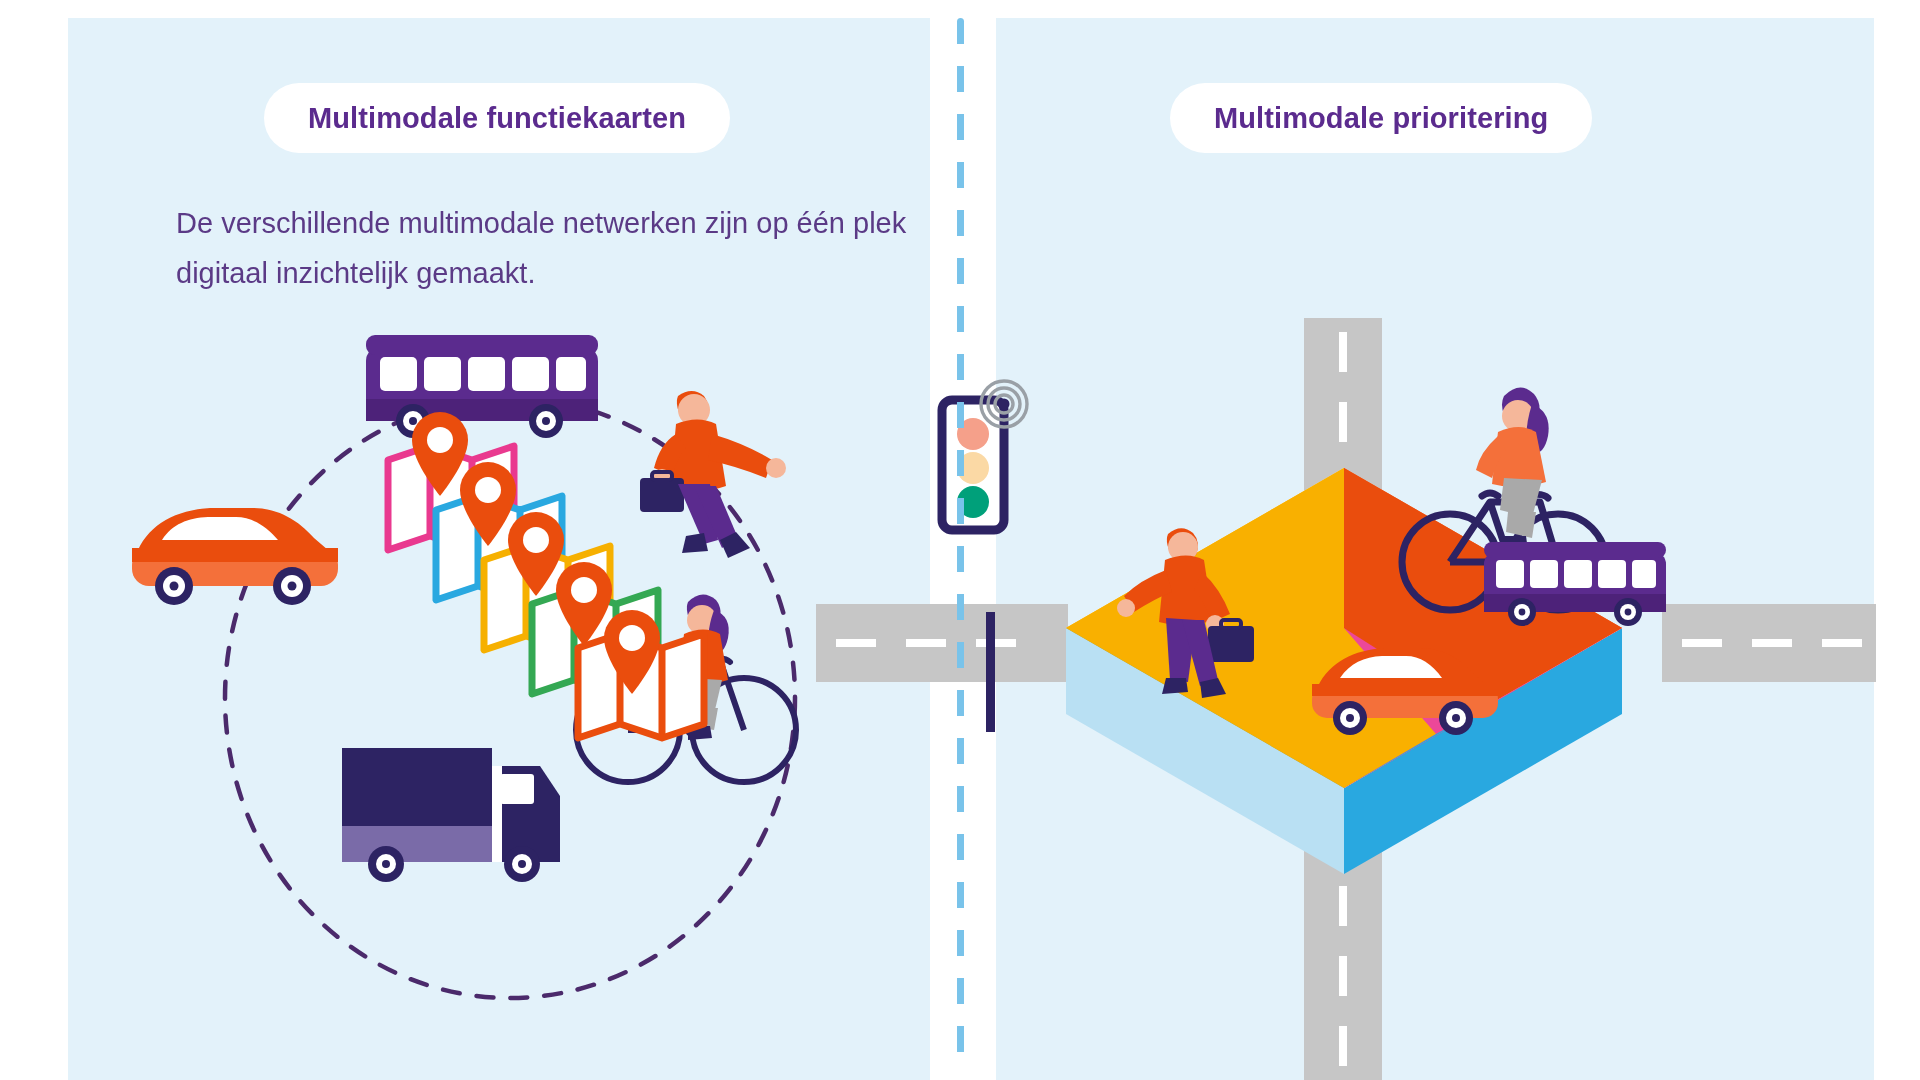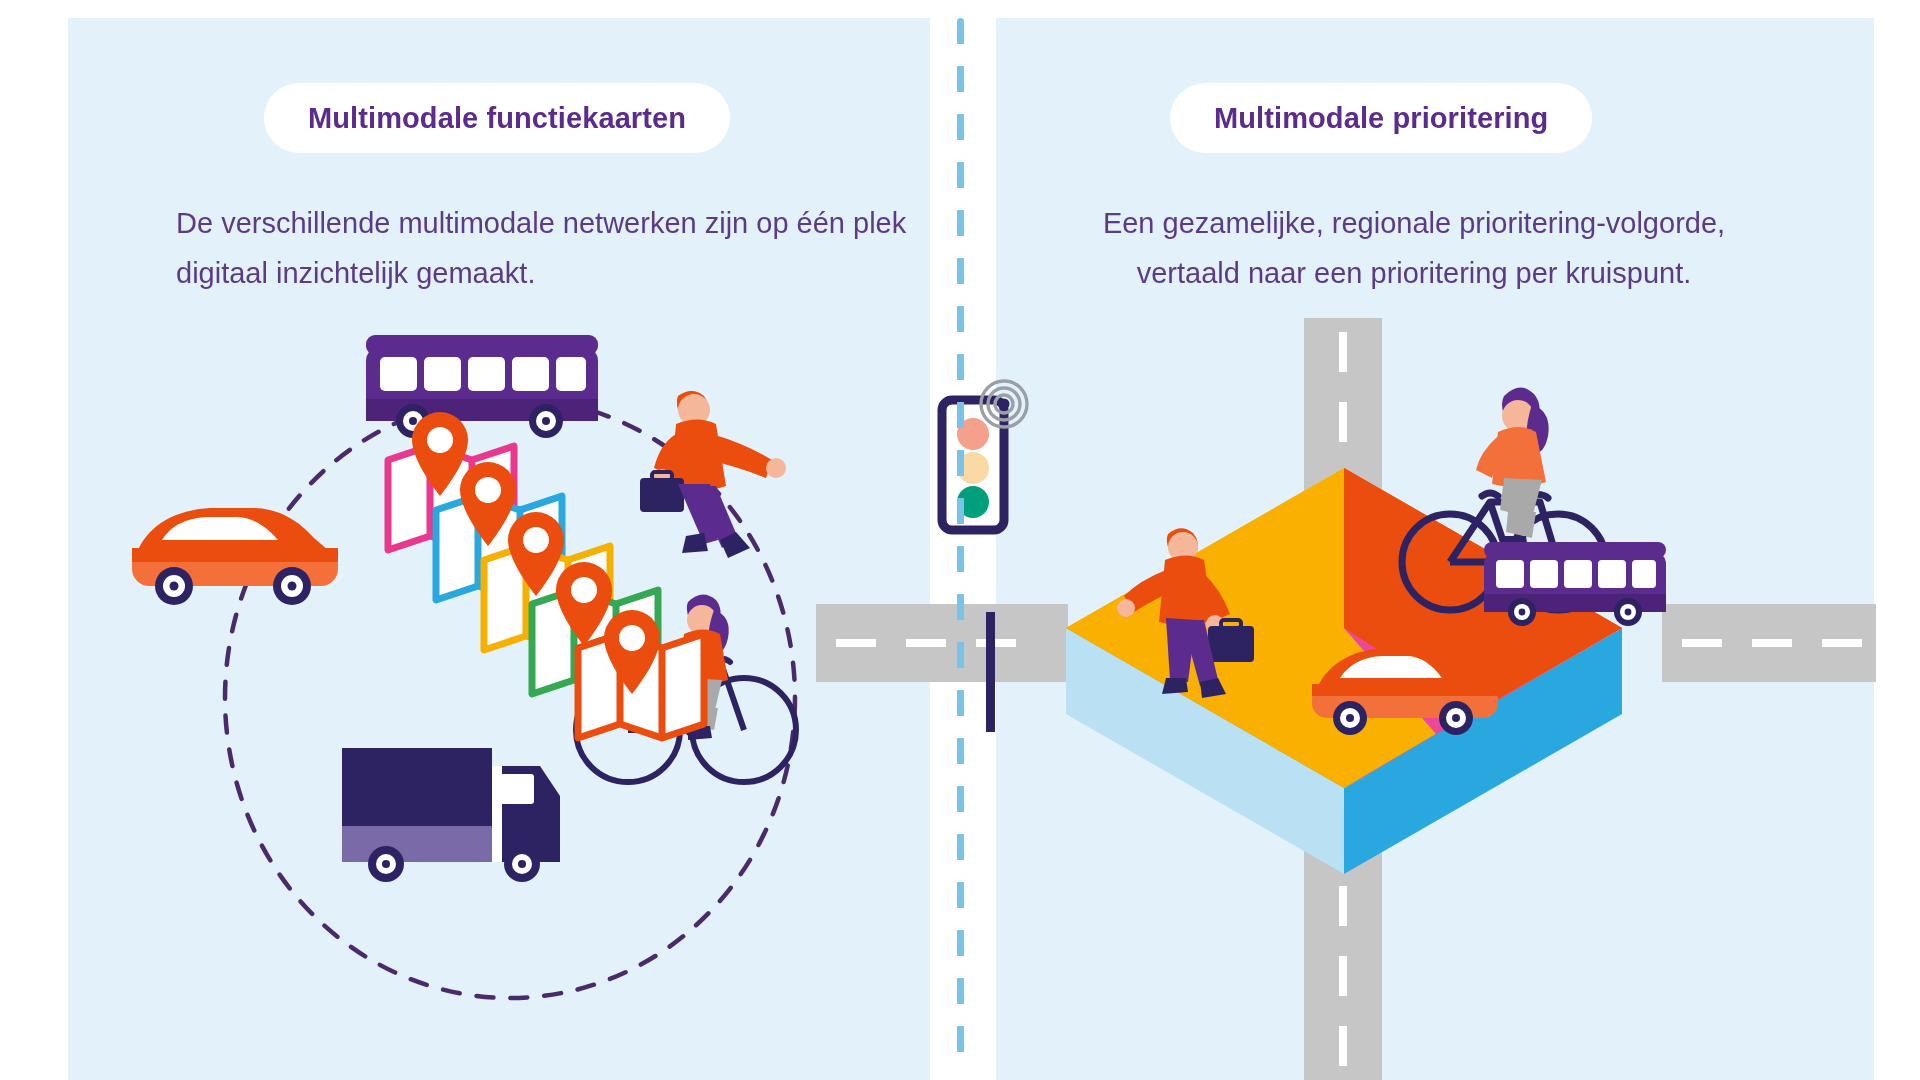--- a/index.html
+++ b/index.html
@@ -392,18 +392,17 @@
           <circle cx="152" cy="82" r="17" fill="#2d2363"></circle>
           <circle cx="152" cy="82" r="10" fill="#ffffff"></circle>
           <circle cx="152" cy="82" r="4" fill="#2d2363"></circle>
         </g>
       </svg>
     </div>
 
     <div class="pill" style="left:174px;top:65px;">
       <span>Multimodale prioritering</span>
     </div>
-    <div class="body-text" style="left:62px;top:180px;width:712px;">Een gezamelijke, regionale prioritering-volgorde, vertaald naar een prioritering per kruispunt.</div>
   </div>
 
   <div id="divider"></div>
 
 </div>
 
 </body></html>

